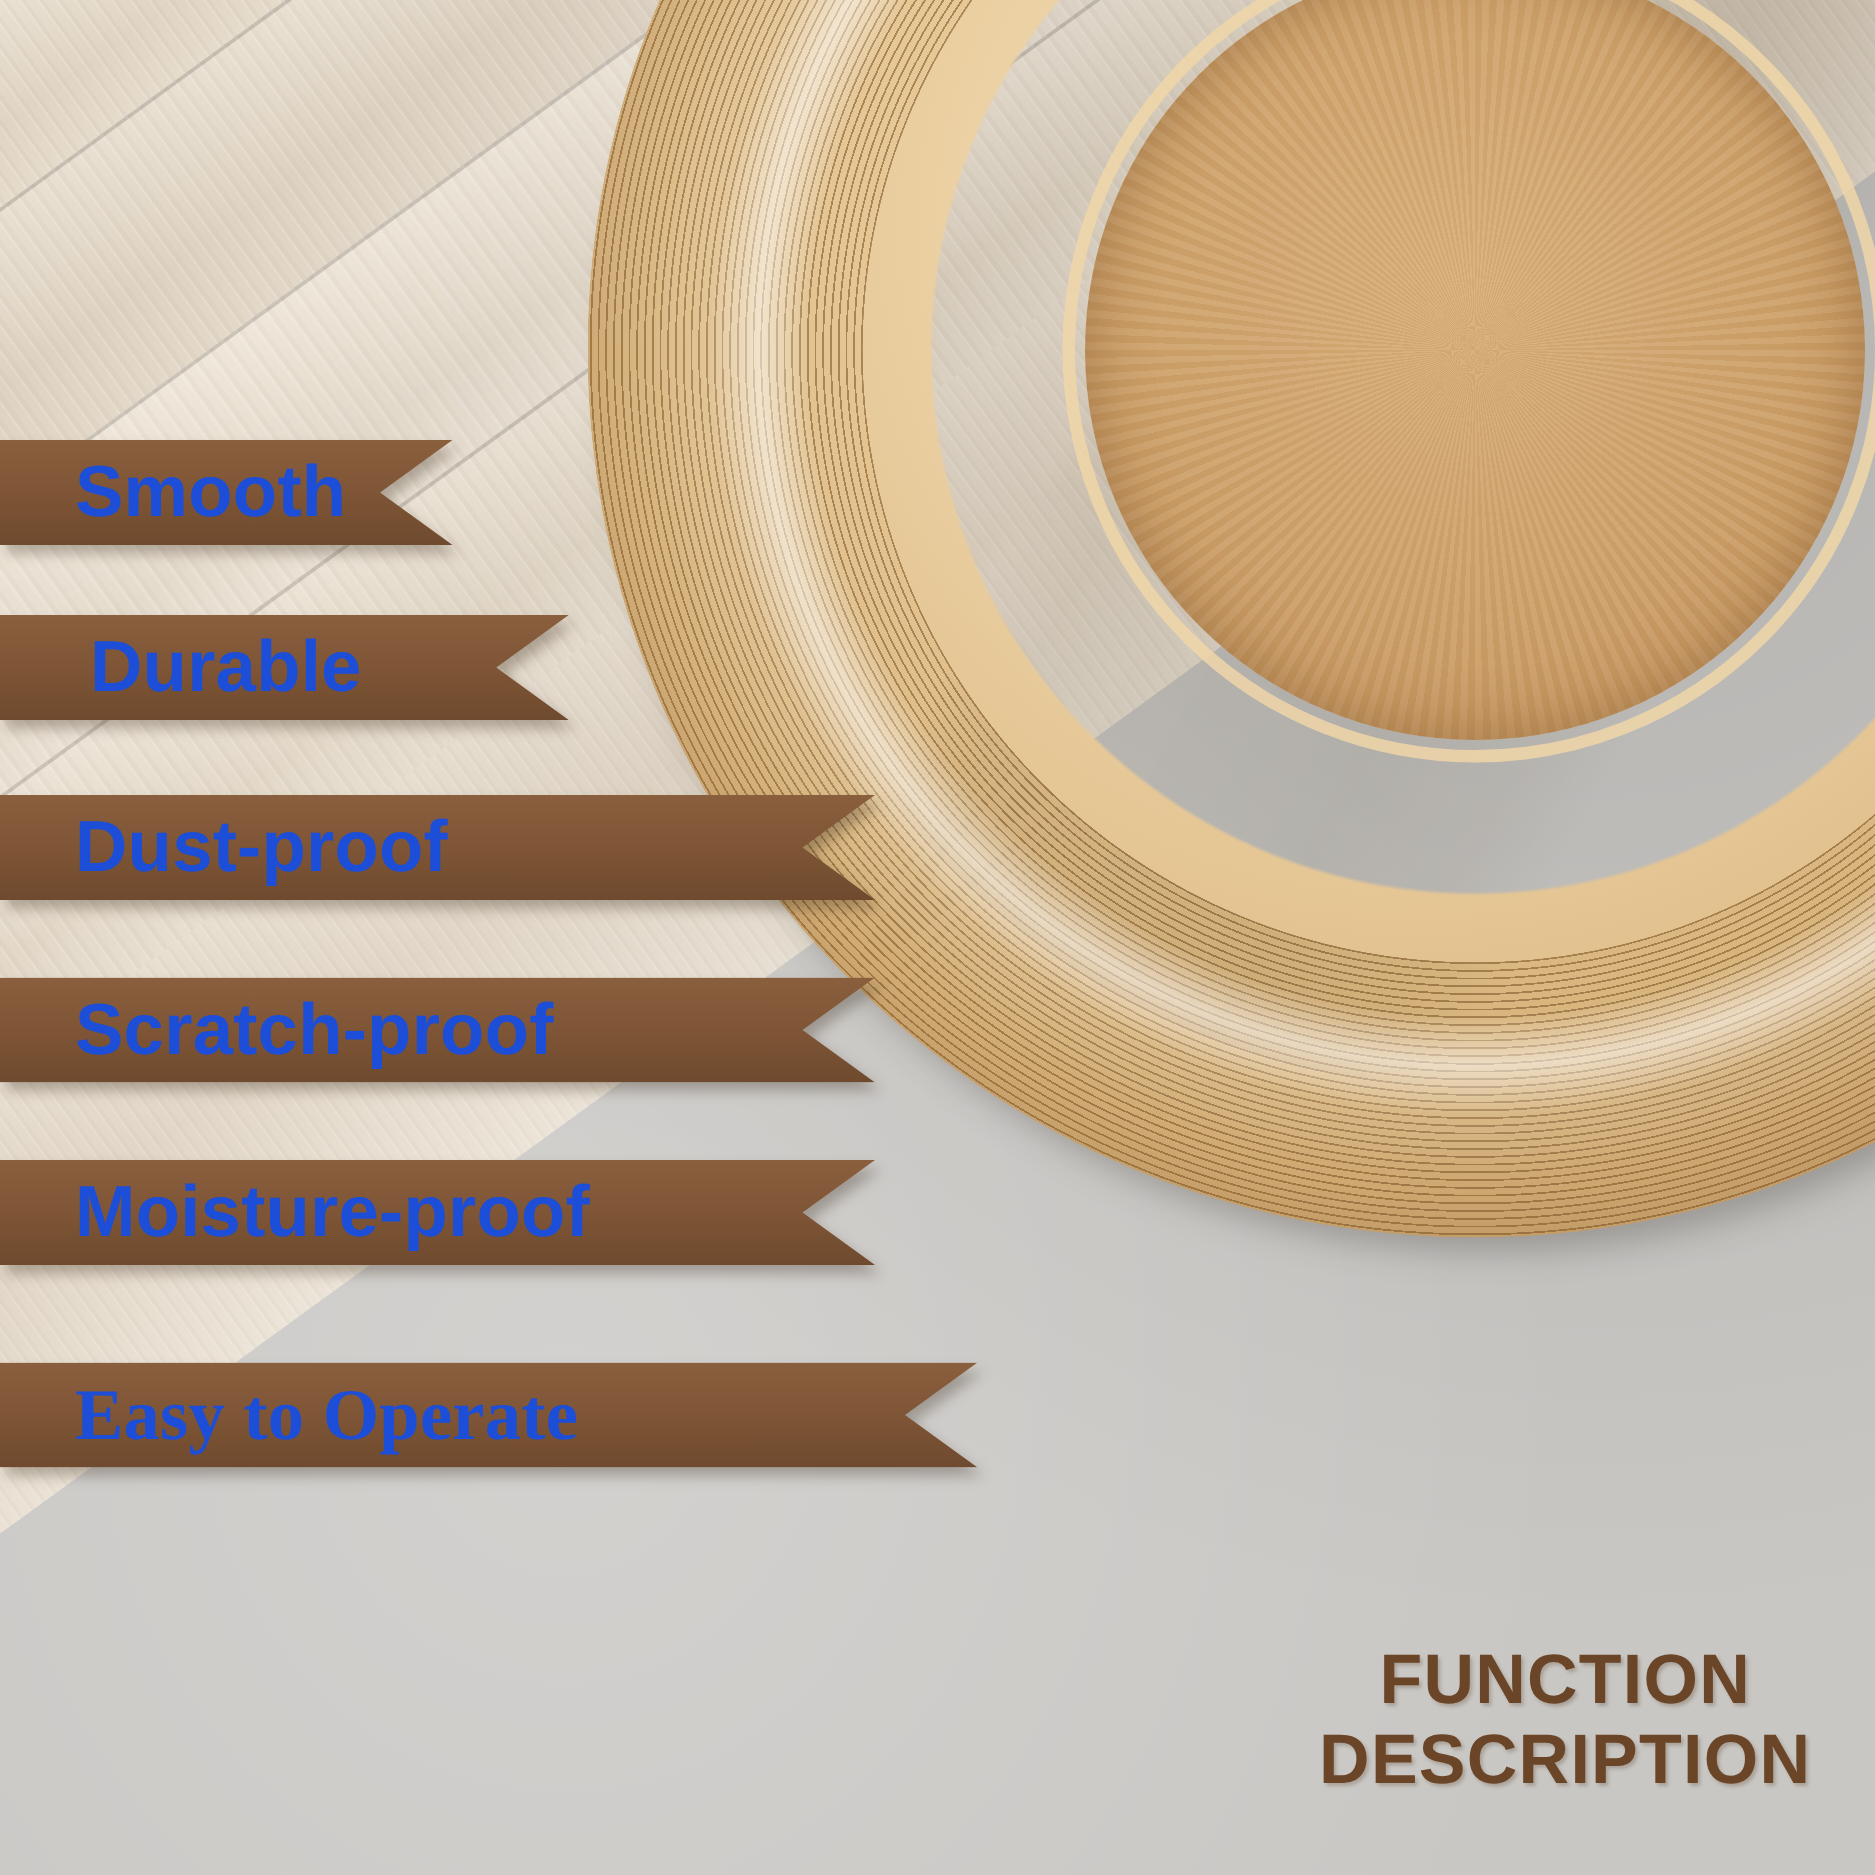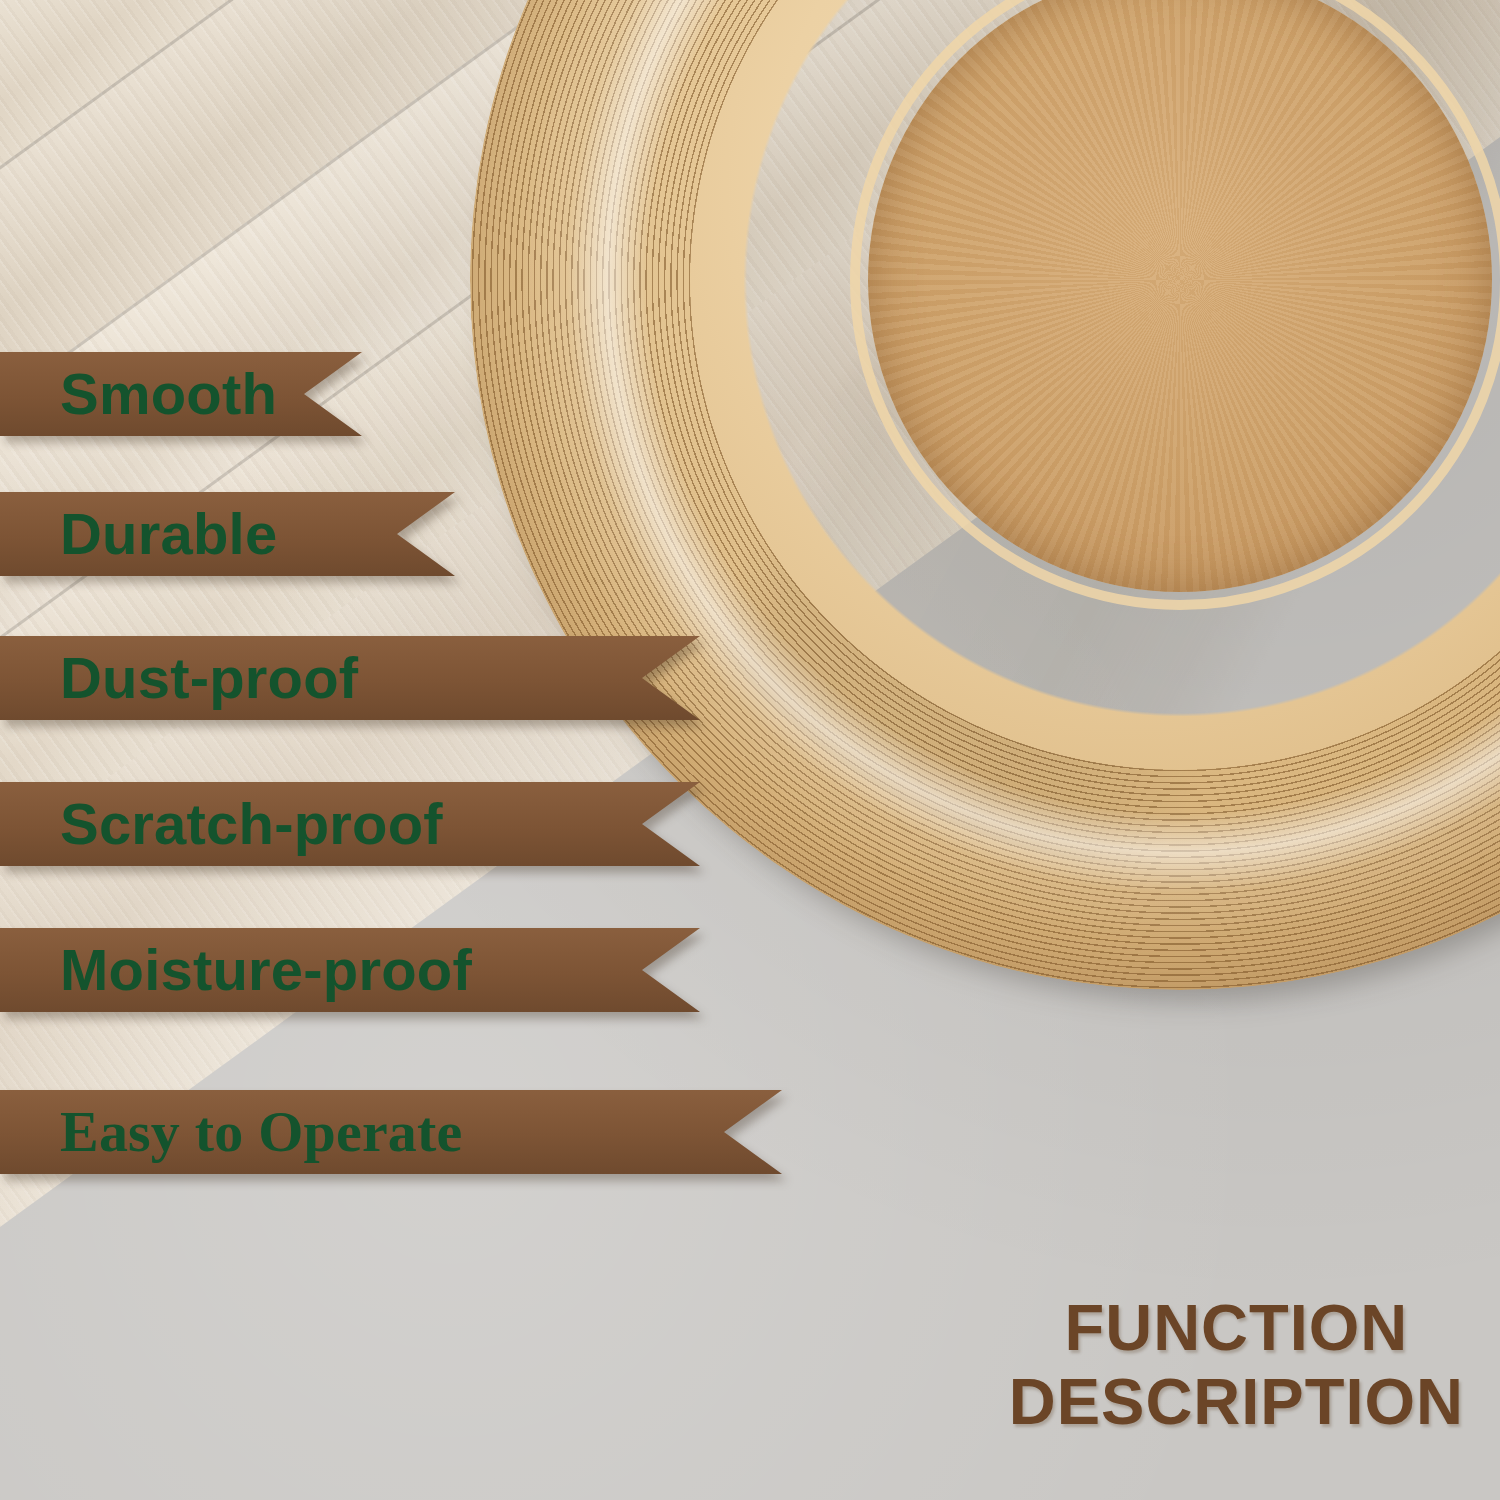--- a/index.html
+++ b/index.html
@@ -199,52 +199,52 @@
     position: absolute;
     left: 0; top: 0;
     height: 100%;
     background: linear-gradient(180deg, #8a5f3e 0%, #7d5435 55%, #6f4a2e 100%);
     -webkit-clip-path: polygon(0 0, 100% 0, calc(100% - 58px) 50%, 100% 100%, 0 100%);
     clip-path: polygon(0 0, 100% 0, calc(100% - 58px) 50%, 100% 100%, 0 100%);
   }
   .banner-label {
     position: relative;
     z-index: 2;
-    color: #14532d;
+    color: #1d4ed8;
     font-size: 58px;
     font-weight: 700;
     letter-spacing: 0.2px;
     padding-left: 60px;
     white-space: nowrap;
     line-height: 1;
   }
   .b-w1 .banner-shape { width: 362px; }
   .b-w2 .banner-shape { width: 455px; }
   .b-w3 .banner-shape { width: 624px; }
   .b-w4 .banner-shape { width: 700px; }
   .b-w5 .banner-shape { width: 700px; }
   .b-w6 .banner-shape { width: 700px; }
   .b-w7 .banner-shape { width: 782px; }
 
   
   .banners .banner:nth-child(1) { margin-bottom: 56px; }
-  .banners .banner:nth-child(2) { margin-bottom: 60px; }
+  .banners .banner:nth-child(2) { margin-bottom: 60px; padding-left: 12px; }
   .banners .banner:nth-child(3) { margin-bottom: 62px; }
   .banners .banner:nth-child(4) { margin-bottom: 62px; margin-top: 28px; }
   .banners .banner:nth-child(5) { margin-bottom: 78px; }
   .banners .banner:nth-child(6) { margin-bottom: 66px; font-family: Liberation Serif, serif; }
 
   
   .headline {
     position: absolute;
-    right: 36px;
+    right: 51px;
     bottom: 62px;
     text-align: center;
     color: #6b4527;
-    font-size: 65px;
+    font-size: 56px;
     font-weight: 700;
     line-height: 1.13;
     letter-spacing: 1px;
     text-shadow: 2px 3px 3px rgba(90,65,40,0.28);
   }
   .headline .l1 { display: block; }
   .headline .l2 { display: block; }
 </style>
 </head>
 <body>

